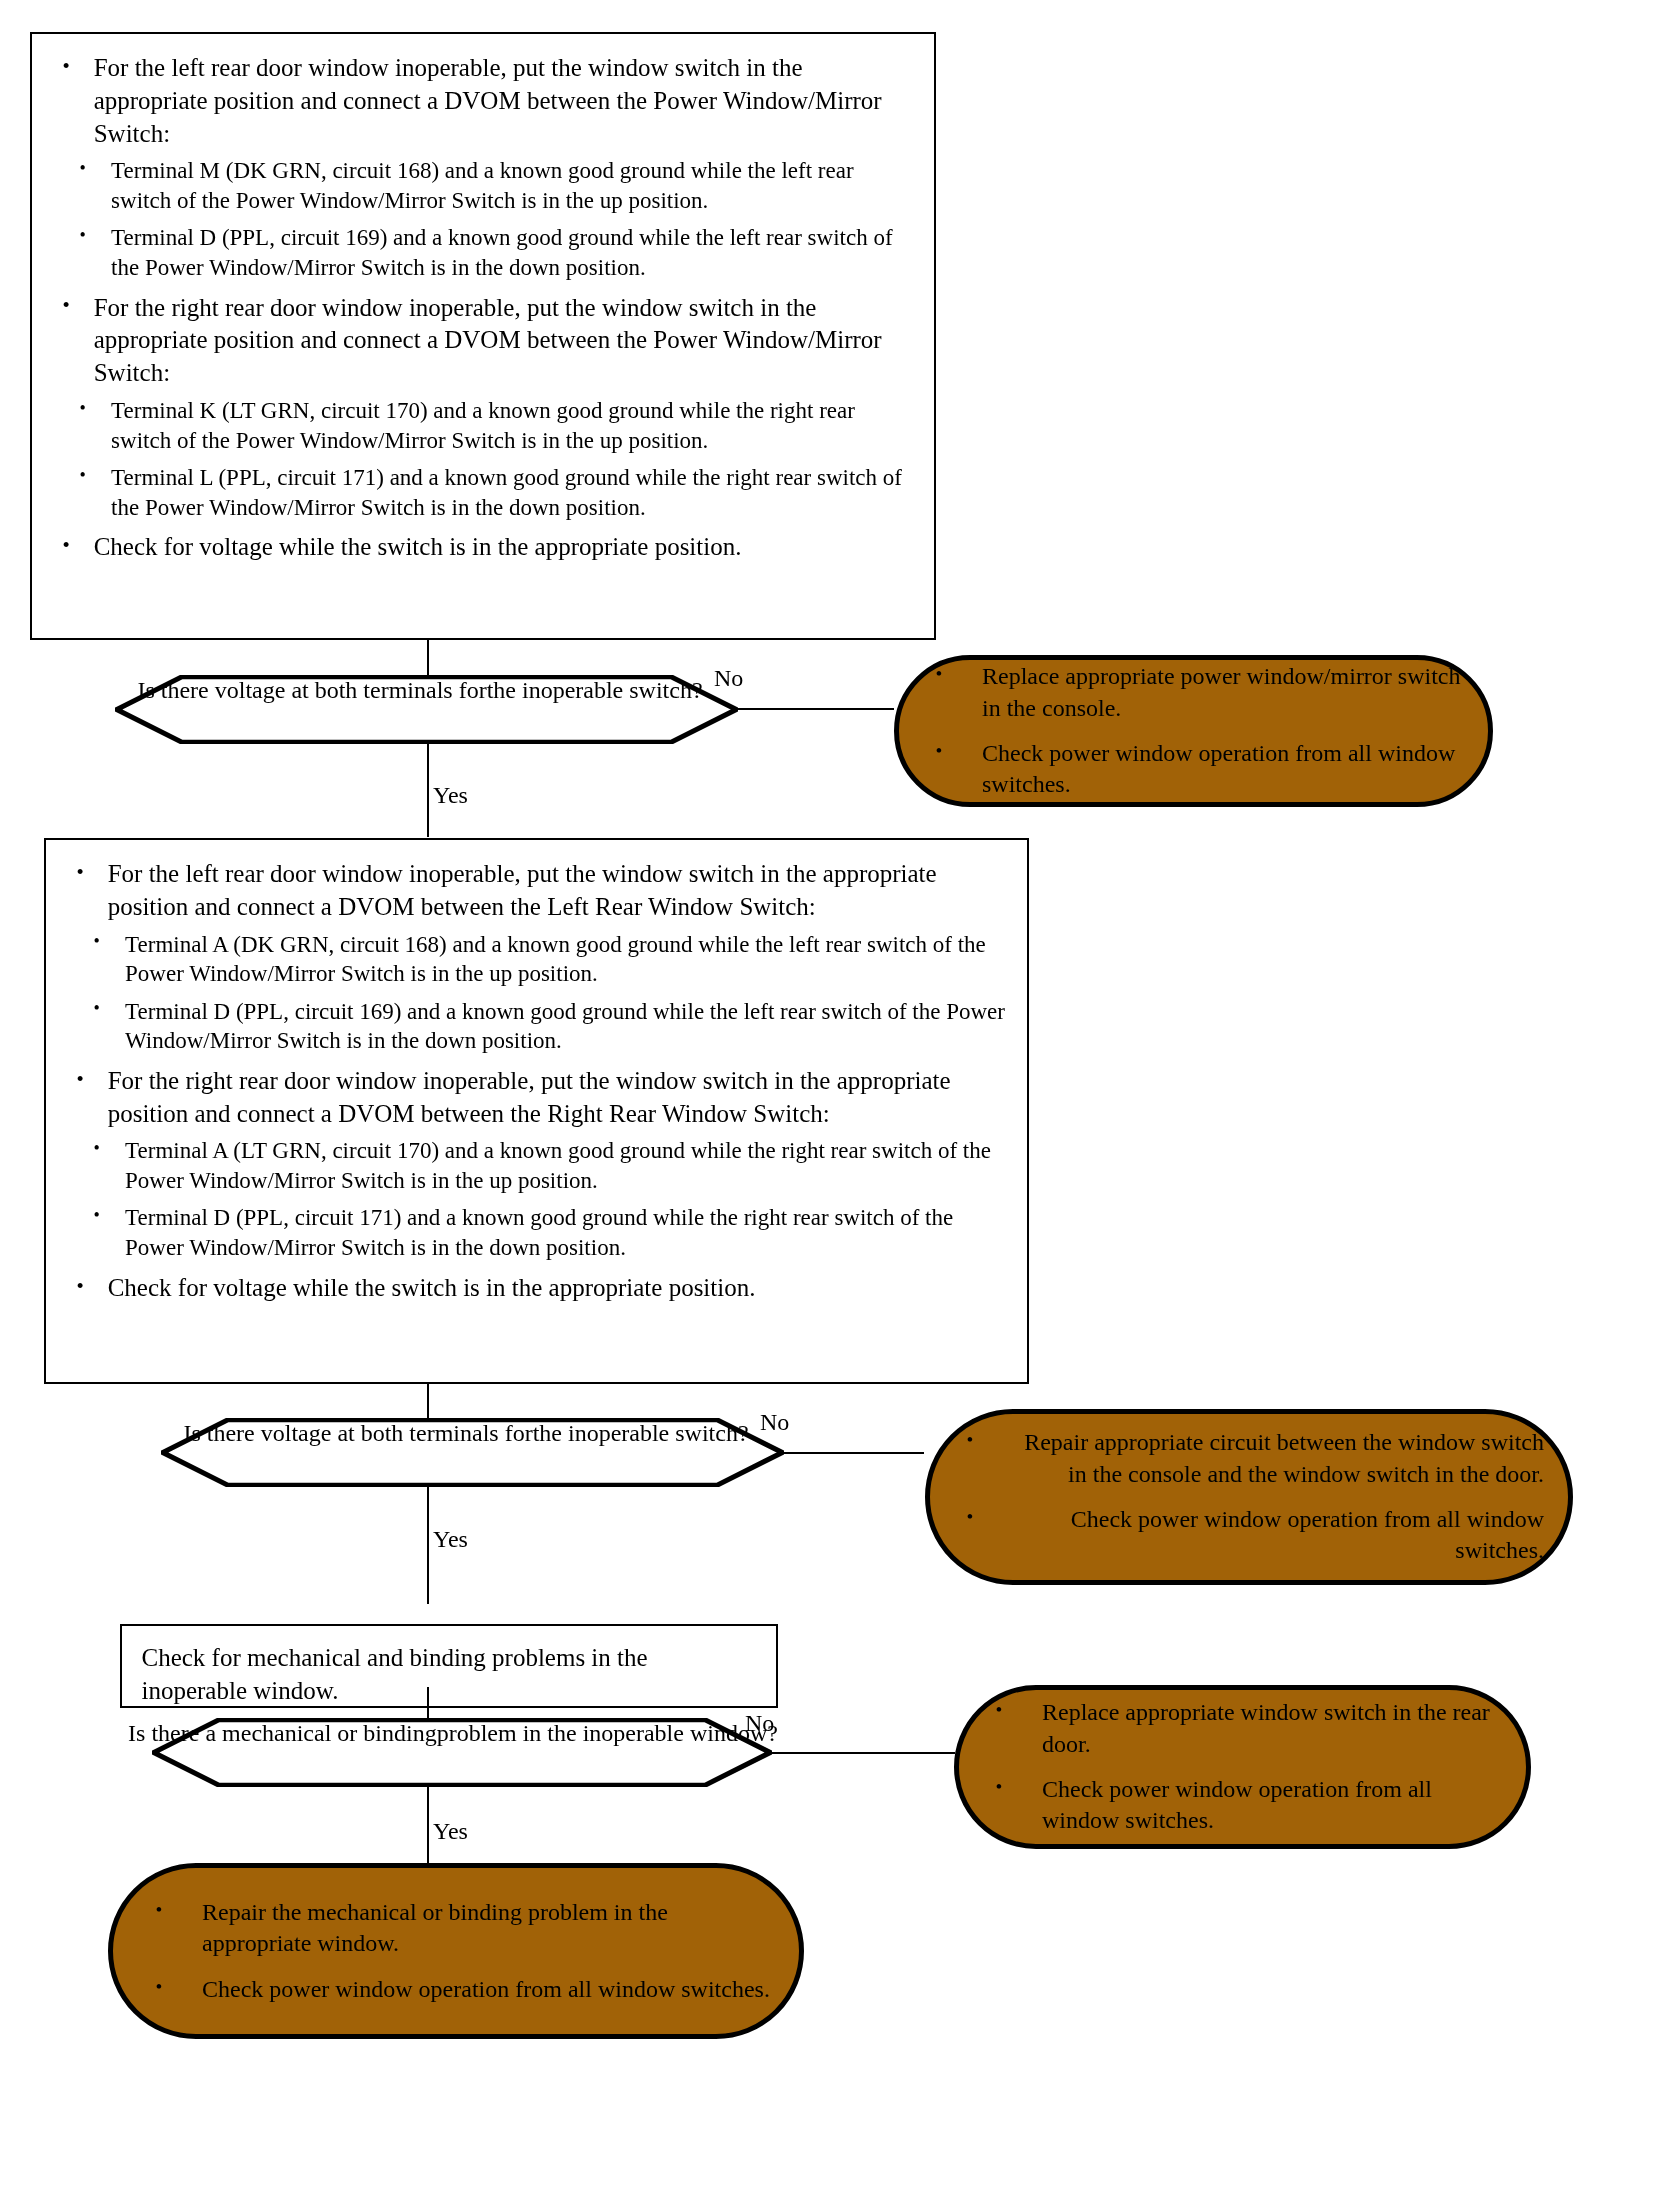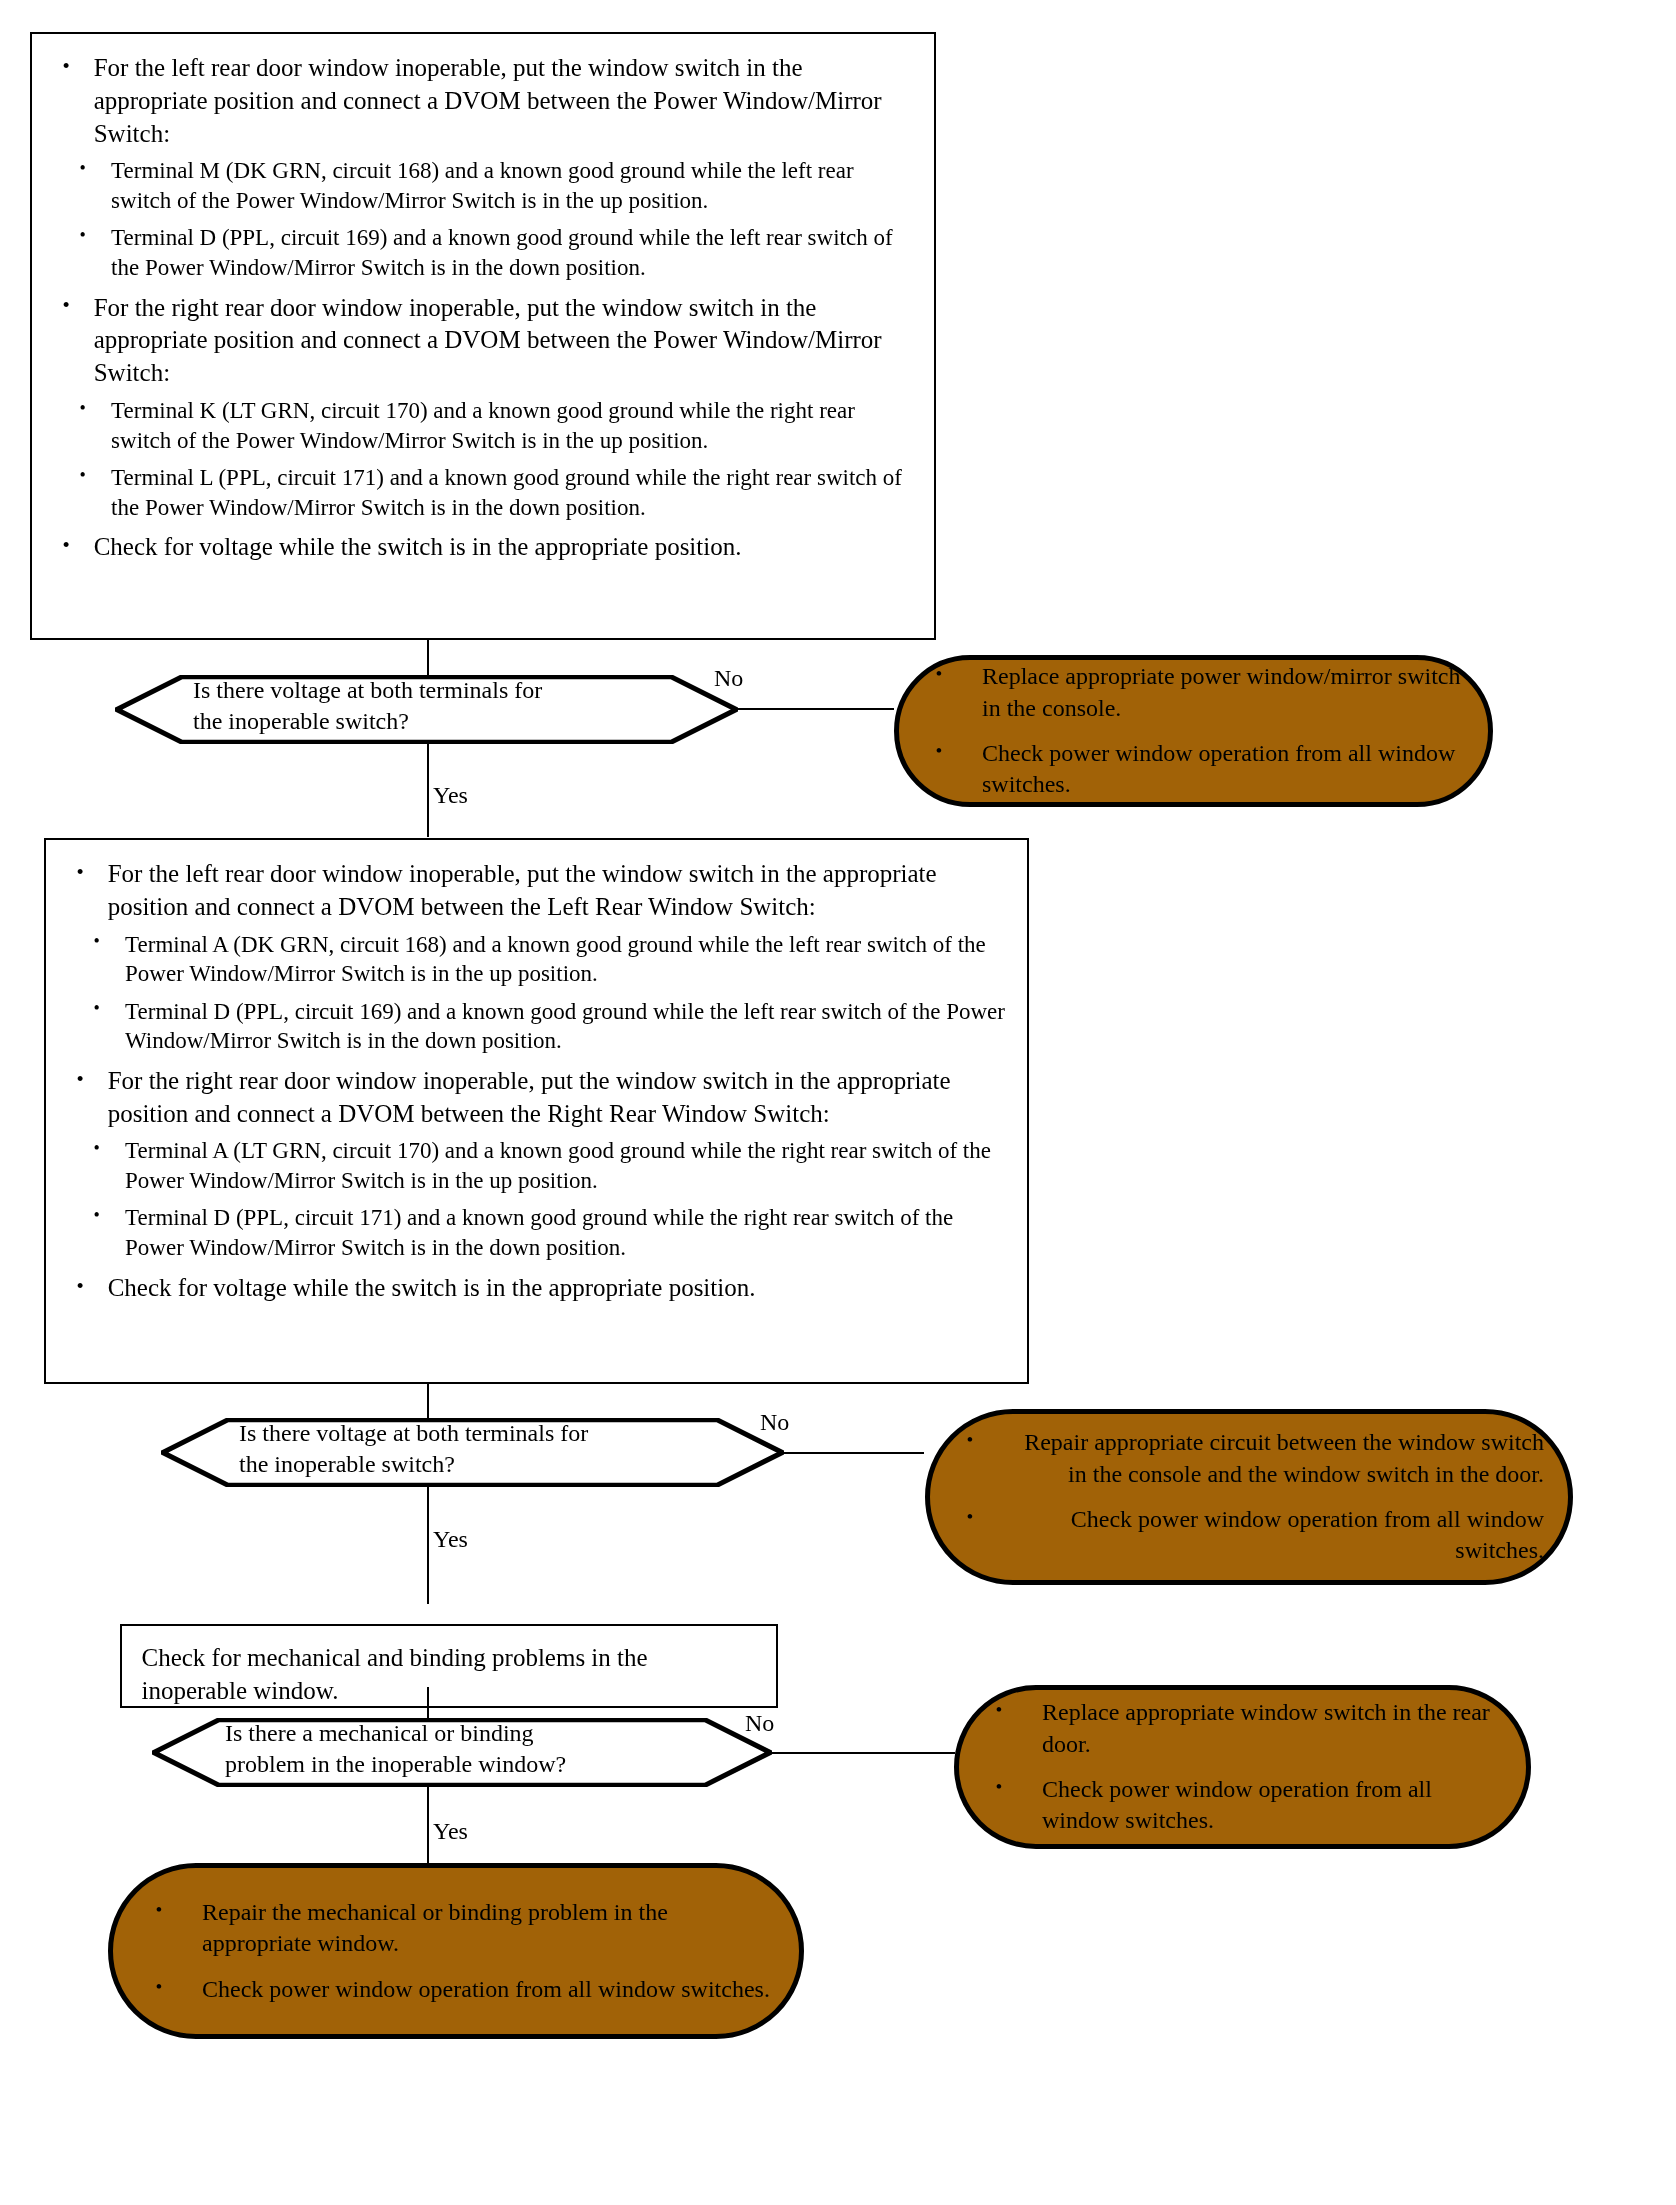--- a/index.html
+++ b/index.html
@@ -56,22 +56,22 @@
     height: 100%;
     display: block;
   }
   .decision-text {
     position: absolute;
     left: 0; top: 0;
     width: 100%;
     height: 100%;
     box-sizing: border-box;
     display: flex;
-    flex-direction: column;
-    justify-content: flex-start;
+    flex-direction: row;
+    justify-content: center;
     padding-left: 78px;
     padding-right: 91px;
   }
   .decision-text .line {
     font-size: 24px;
     line-height: 1.30;
     white-space: nowrap;
   }
 
   

